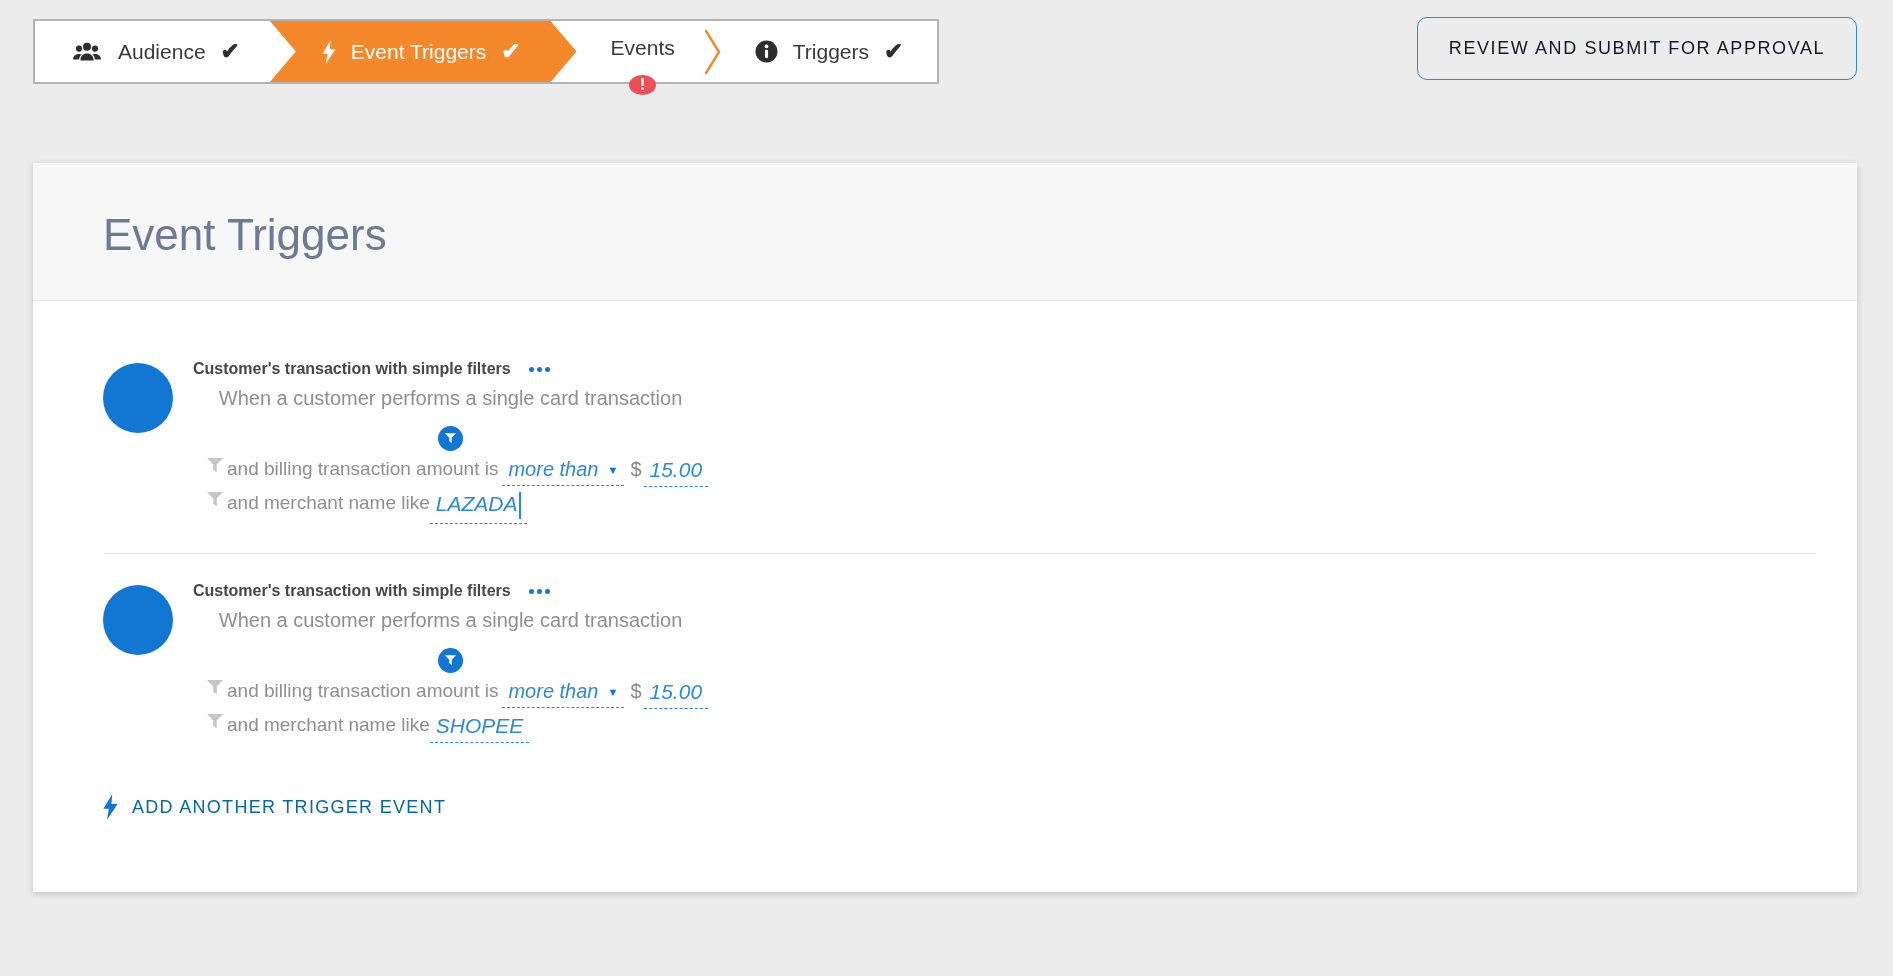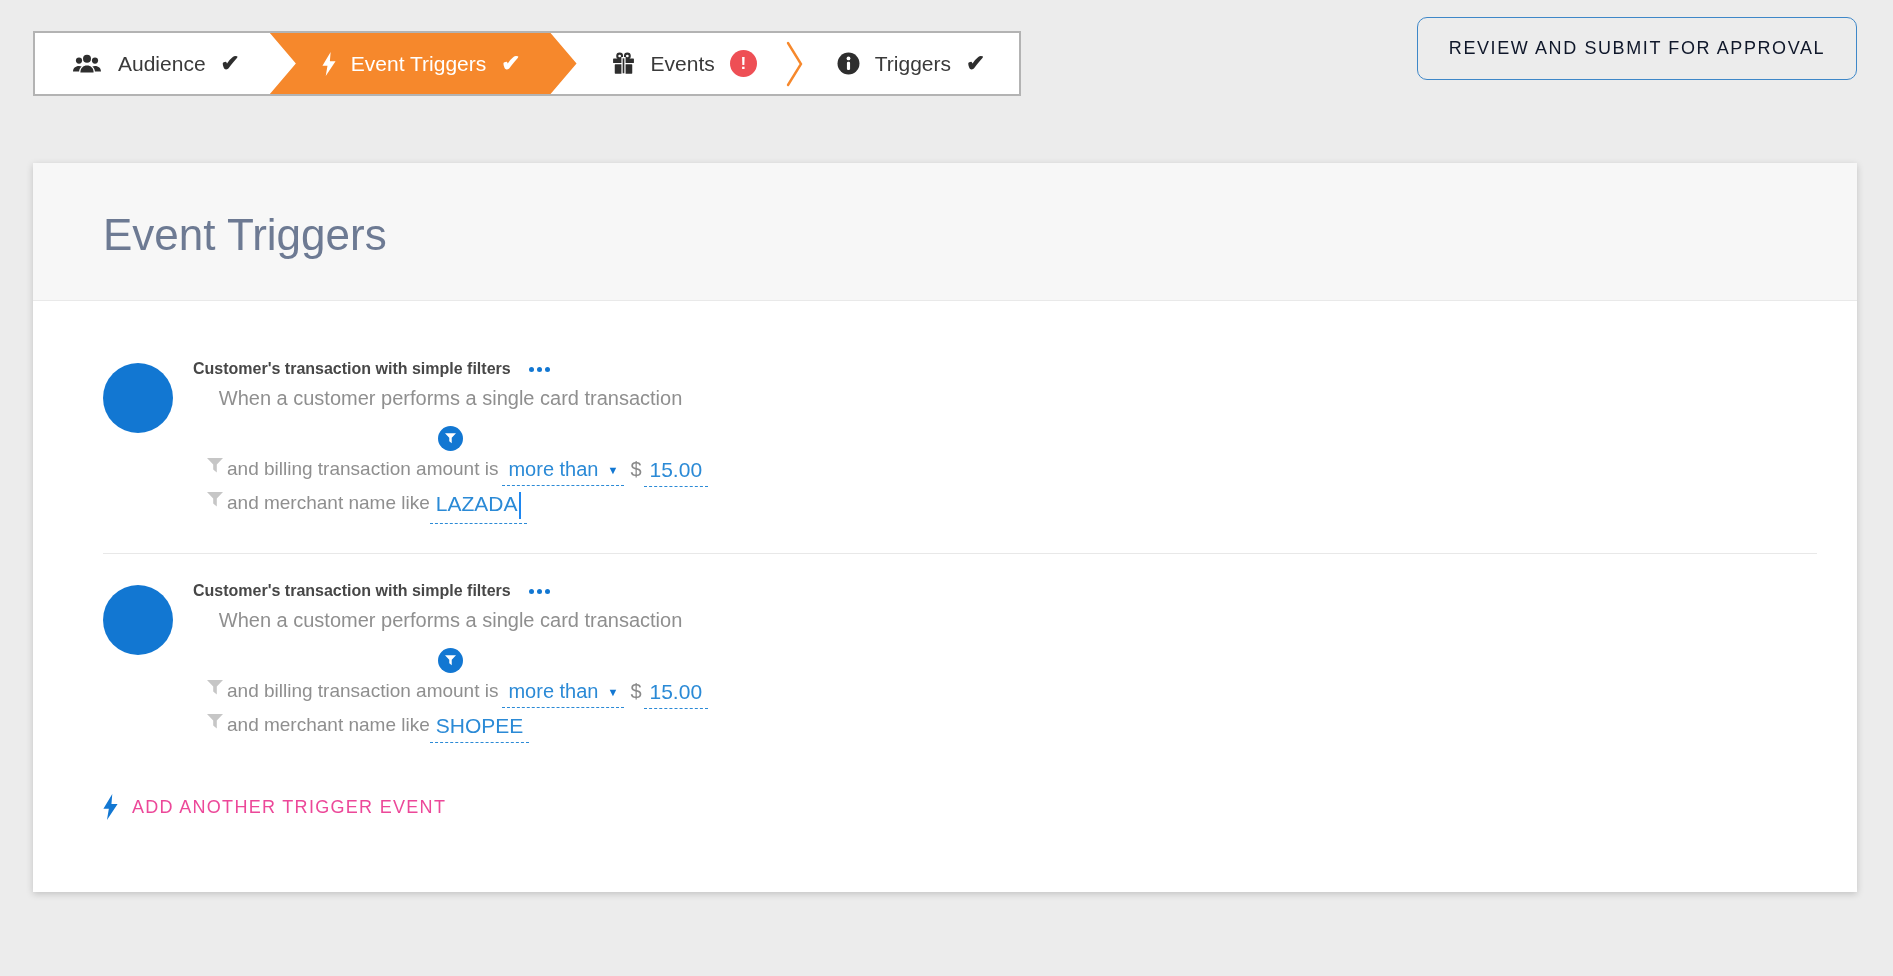--- a/index.html
+++ b/index.html
@@ -1,31 +1,31 @@
 <!DOCTYPE html>
 <html><head>
 <meta charset="utf-8">
 <style>
   * { margin:0; padding:0; box-sizing:border-box; }
   html,body { width:1893px; height:976px; background:#ececec; font-family:"Liberation Sans", sans-serif; overflow:hidden; }
 
   
   .topbar { position:relative; height:80px; }
   .stepper {
-    position:absolute; left:33px; top:31px; height:65px;
+    position:absolute; left:33px; top:19px; height:65px;
     display:flex; align-items:stretch;
     background:#fff; border:2px solid #b3b3b3;
   }
   .step { display:flex; align-items:center; gap:15px; font-size:21px; color:#3a3a3a; white-space:nowrap; cursor:pointer; }
   .step-audience { padding:0 30px 0 36px; }
   .step-triggers {
     background:#f6882c; color:#fff; padding:0 56px 0 52px;
     clip-path:polygon(0 0, calc(100% - 26px) 0, 100% 50%, calc(100% - 26px) 100%, 0 100%, 26px 50%);
   }
-  .step-events { padding:0 24px 0 34px; }
+  .step-events { padding:0 24px 0 34px;flex-direction:column; }
   .step-details { padding:0 34px 0 28px; }
   .check { font-size:23px; font-weight:bold; color:#2e2e2e; line-height:1; }
   .check.white { color:#fff; }
   .badge-error {
     width:27px; height:27px; border-radius:50%; background:#ee4f55; color:#fff;
     display:flex; align-items:center; justify-content:center;
     font-size:17px; font-weight:bold;
   }
   .sep-chevron { display:flex; align-items:center; padding:0 4px; }
   .icon-svg { display:block; }
@@ -59,31 +59,31 @@
   .trigger-title { font-size:16px; font-weight:600; color:#474747; }
   .ellipsis { display:flex; gap:3px; align-items:center; cursor:pointer; padding:4px 0; }
   .ellipsis i { width:5px; height:5px; border-radius:50%; background:#1277d2; display:block; }
   .when-row { display:flex; align-items:center; gap:16px; color:#8f8f8f; font-size:20px; margin-bottom:7px;flex-direction:column; }
   .filter-circle {
     width:25px; height:25px; border-radius:50%; background:#1277d2;
     display:flex; align-items:center; justify-content:center; cursor:pointer;
   }
   .filter-row { display:flex; align-items:flex-start; margin-left:14px; color:#8f8f8f; font-size:19px; min-height:34px; }
   .filter-row .funnel { margin-right:4px; }
-  .link { color:#2b8ad6; border-bottom:1px dashed #2b8ad6; padding:0 6px 4px; cursor:pointer; white-space:nowrap; }
+  .link { color:#2b8ad6; border-bottom:1px dashed #2b8ad6; padding:0 6px 4px; cursor:pointer; white-space:nowrap;font-style:italic; }
   .operator { font-size:20px; display:inline-flex; align-items:center; gap:9px; margin-left:4px; }
   .dd-arrow { font-size:11px; color:#1277d2; }
   .currency { margin:0 2px 0 6px; font-size:20px; color:#8a8a8a; }
   .value { font-size:21px; }
   .caret { display:inline-block; width:2px; height:27px; background:#1e87f0; vertical-align:middle; margin-left:2px; }
   .divider { border:none; border-top:1px solid #e8e8e8; margin:27px 0; }
 
   .add-trigger {
     margin-top:46px; display:flex; align-items:center; gap:14px;
-    color:#ec4899; font-size:18px; letter-spacing:1.3px; cursor:pointer; width:max-content;
+    color:#0369a1; font-size:18px; letter-spacing:1.3px; cursor:pointer; width:max-content;
   }
 </style>
 </head>
 <body>
 
 <div class="topbar">
   <div class="stepper">
 
     <div class="step step-audience">
       <svg class="icon-svg" width="32" height="24" viewBox="0 0 32 24" fill="#2e2e2e">

